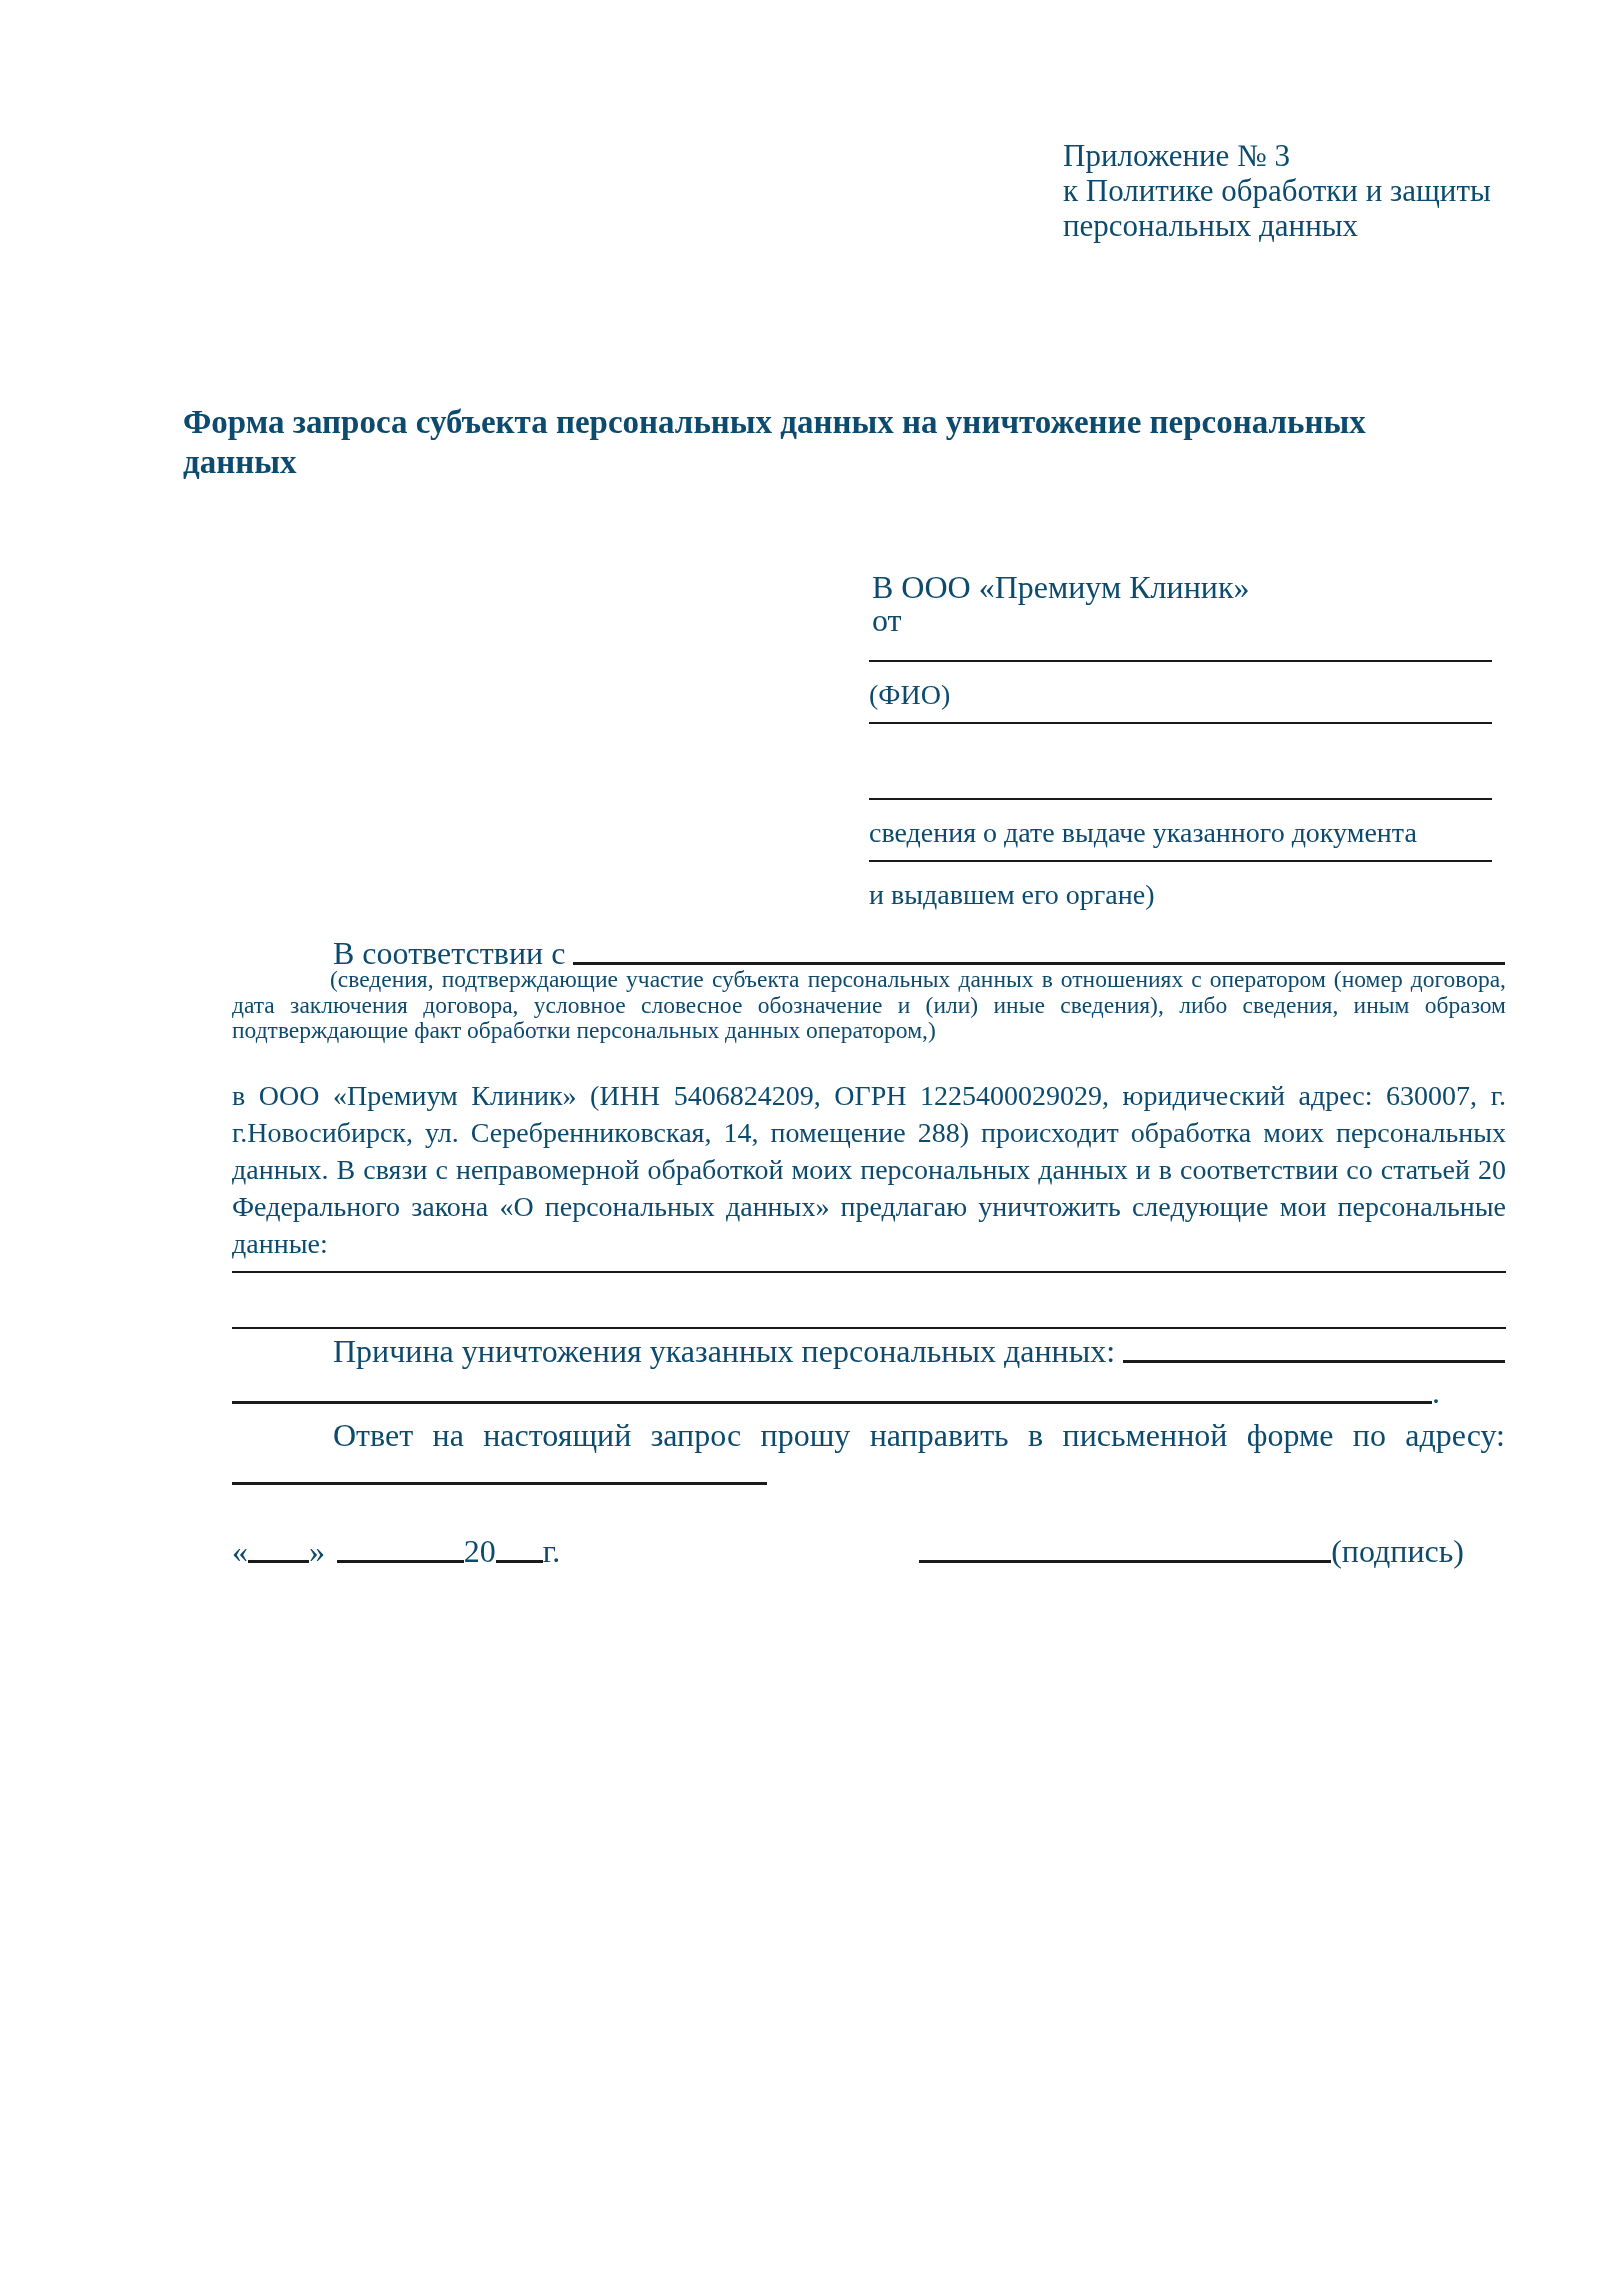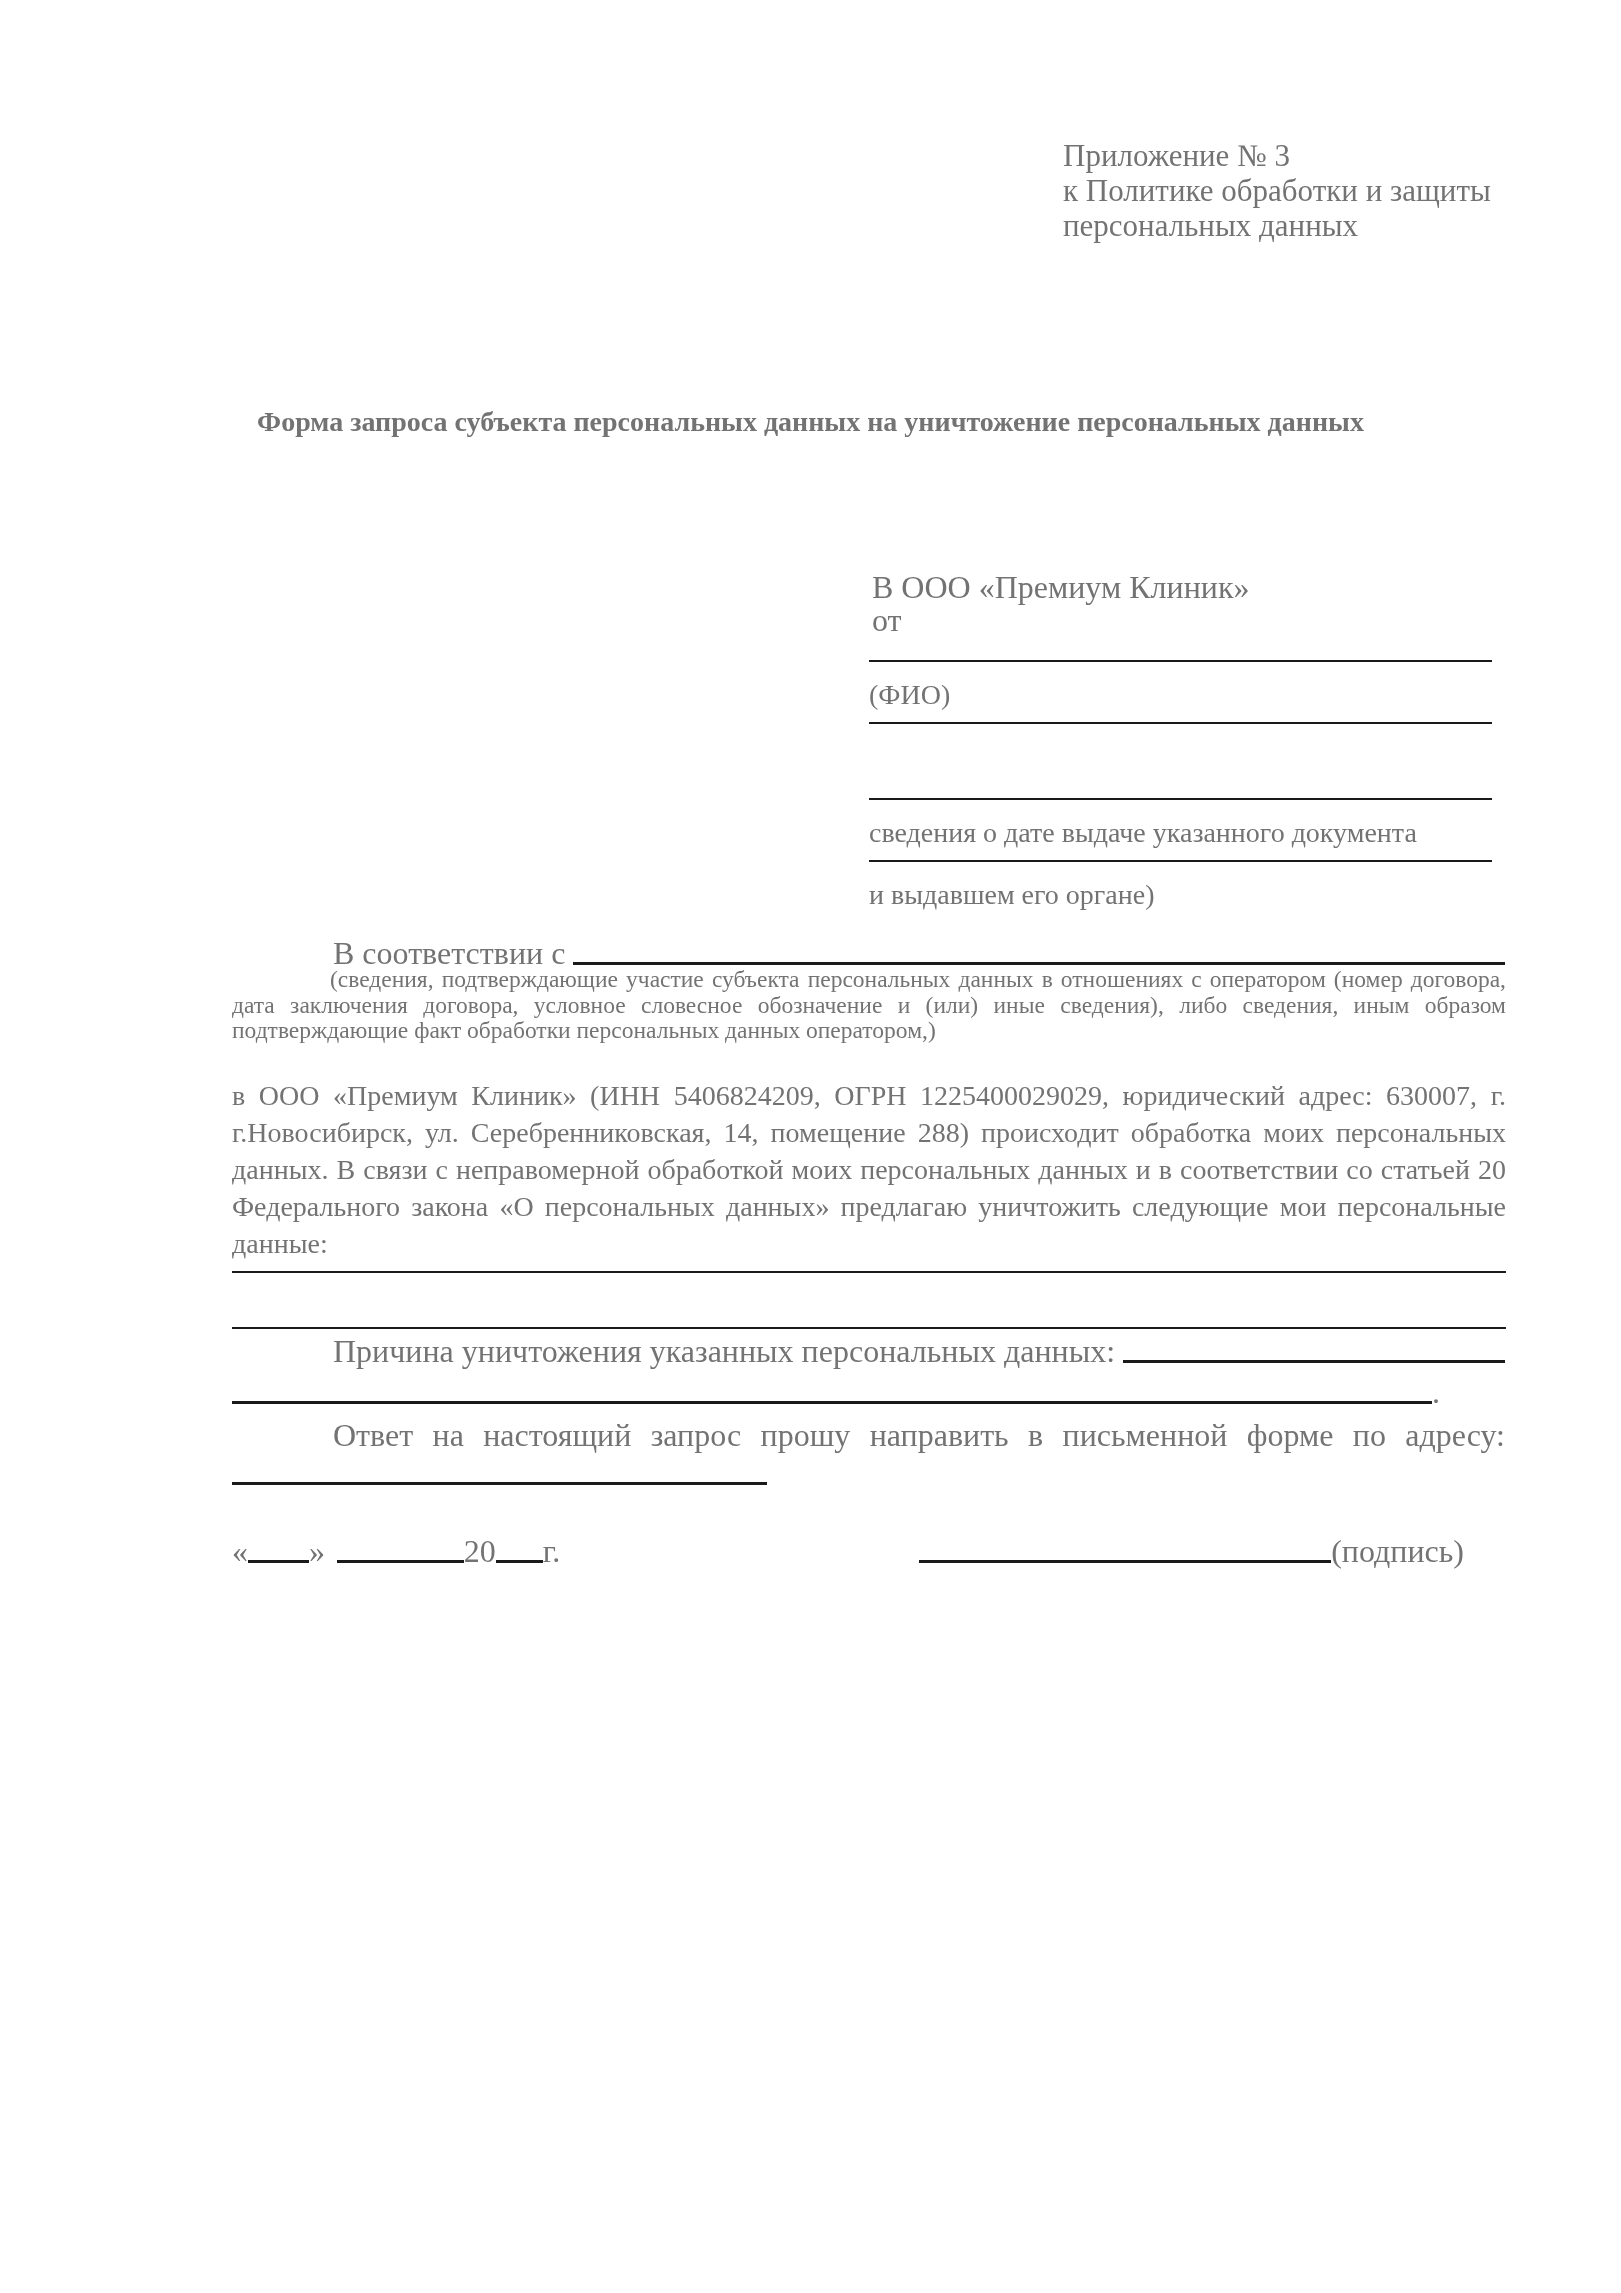--- a/index.html
+++ b/index.html
@@ -1,27 +1,27 @@
 <!DOCTYPE html>
 <html lang="ru"><head>
 <meta charset="utf-8">
 <style>
   html,body{margin:0;padding:0;background:#ffffff;}
   .page{
     position:relative;
     width:1621px;height:1696px;
-    background:#ffffff;color:#737373;
+    background:#ffffff;color:#0c4a6e;
     font-family:"Liberation Serif", serif;
     overflow:hidden;
   }
   
   .hdr{position:absolute;left:1063px;top:138px;font-size:31px;line-height:35px;text-align:left;}
   
-  .title{position:absolute;left:183px;top:402px;width:1255px;text-align:center;
-         font-weight:bold;font-size:28px;line-height:40px;}
+  .title{position:absolute;left:183px;top:402px;width:1255px;
+         font-weight:bold;font-size:33px;line-height:40px;}
   
   .addr{position:absolute;left:872px;top:571px;font-size:32px;line-height:33px;}
   
   .field{position:absolute;left:869px;width:623px;}
   .rule{height:0;border-top:2.9px solid #1a1a1a;}
   .cap{margin-top:20px;text-align:left;font-size:28px;line-height:26.5px;}
   
   .row{position:absolute;display:flex;align-items:flex-end;height:39px;font-size:32px;line-height:37px;}
   .fill{flex:1;height:2.9px;background:#1a1a1a;margin-bottom:6.9px;}
   .useg{height:2.9px;background:#1a1a1a;margin-bottom:6.9px;display:block;}

